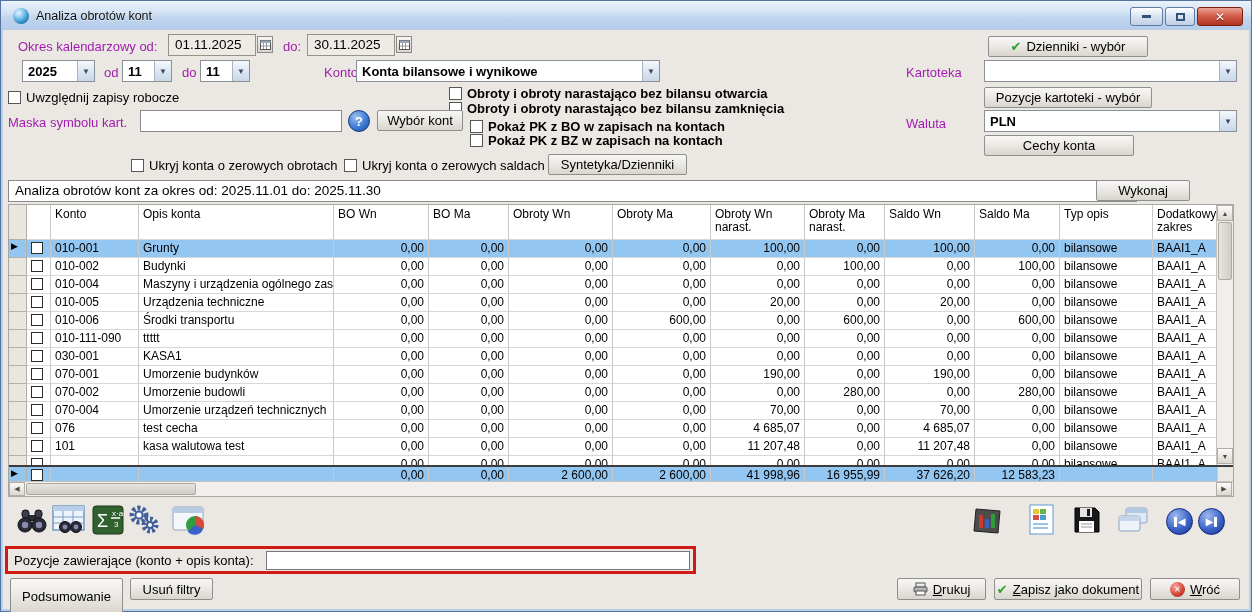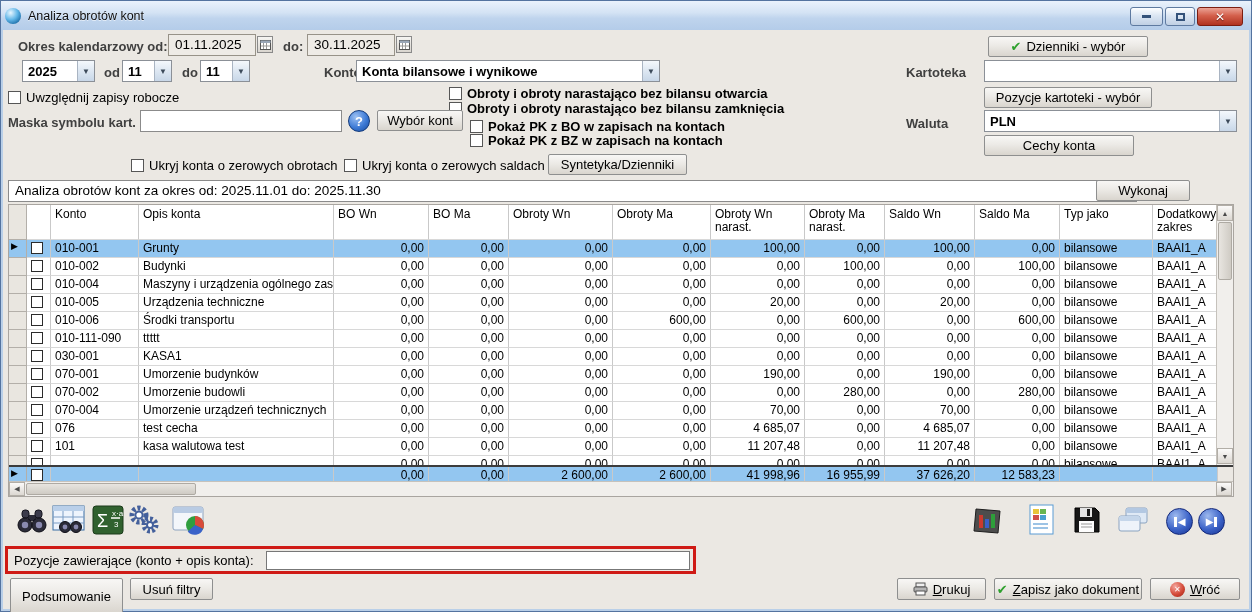--- a/index.html
+++ b/index.html
@@ -1,30 +1,30 @@
 <!DOCTYPE html>
 <html><head>
 <meta charset="utf-8">
 <style>
   html,body{margin:0;padding:0;background:#6d6d6d;}
   *{box-sizing:border-box;font-family:"Liberation Sans","DejaVu Sans",sans-serif;}
   .frame{position:relative;width:1252px;height:612px;background:#b9cfe8;box-shadow:inset 0 0 0 1px #54739f;overflow:hidden;}
   .titlebar{position:absolute;left:1px;top:1px;right:1px;height:29px;
-    background:linear-gradient(#eaf2fc,#d4e3f4 40%,#bfd4ed 60%,#b4cce9);display:flex;align-items:center;padding-left:4px;}
+    background:linear-gradient(#eaf2fc,#d4e3f4 40%,#bfd4ed 60%,#b4cce9);display:flex;align-items:center;padding-left:12px;}
   .appicon{width:16px;height:16px;border-radius:50%;background:radial-gradient(circle at 35% 30%,#e8f6ff,#62b7e8 45%,#1c6ea8 80%,#0d4a77);margin-right:7px;}
   .title{font-size:12.5px;color:#0d0d0d;text-shadow:0 1px 0 rgba(255,255,255,.6);}
   .winbtns{position:absolute;top:7px;right:9px;display:flex;gap:2px;}
   .wbtn{height:19px;border:1px solid #5e7aa0;border-radius:3px;display:flex;align-items:center;justify-content:center;
     background:linear-gradient(#fdfeff,#dbe6f3 45%,#c0d0e4);color:#27415f;font-size:10px;}
   .wbtn.min{width:33px;}.wbtn.max{width:30px;}
   .wbtn .bar{width:9px;height:3px;background:#33527a;}
   .wbtn .box{width:9px;height:8px;border:2px solid #33527a;background:transparent;}
   .wbtn.close{width:46px;background:linear-gradient(#eba396,#d4604c 45%,#b03220);border-color:#7c1d10;color:#fff;font-weight:bold;font-size:12px;text-shadow:0 1px 1px #641309;}
   .content{position:absolute;left:3px;right:3px;top:30px;bottom:3px;background:#ebe8e3;}
-  .lbl{position:absolute;font-size:13px;color:#404040;white-space:nowrap;font-weight:bold;}
+  .lbl{position:absolute;font-size:13px;color:#a21caf;white-space:nowrap;}
   .datefield{position:absolute;height:22px;border:1px solid#979288;background:#eeebe6;font-size:13.5px;padding:2px 0 0 6px;color:#000;}
   .calbtn{position:absolute;width:16px;height:17px;border:1px solid #8a8a8a;background:linear-gradient(#f6f5f2,#d9d5cf);display:flex;align-items:center;justify-content:center;}
   .btn{position:absolute;height:21px;border:1px solid #8e8f8f;border-radius:2px;background:linear-gradient(#f8f7f5,#eceae6 45%,#d9d5ce);
     font-size:13px;color:#000;display:flex;align-items:center;justify-content:center;gap:5px;white-space:nowrap;cursor:default;}
   .u1{display:inline-block;}
   .u1::first-letter{text-decoration:underline;}
   .greencheck{color:#2ca02c;font-size:13px;font-weight:bold;}
   .redball{width:15px;height:15px;border-radius:50%;background:radial-gradient(circle at 35% 30%,#f4a9a0,#d44a38 55%,#9c1f10);color:#fff;font-size:8px;font-weight:bold;display:flex;align-items:center;justify-content:center;}
   .combo{position:absolute;height:22px;border:1px solid #8b9097;background:#fff;display:flex;font-weight:bold;}
   .combo .val{flex:1;font-size:13px;padding:3px 0 0 5px;white-space:nowrap;overflow:hidden;}
@@ -203,21 +203,21 @@
           <div class="c">Konto</div>
           <div class="c">Opis konta</div>
           <div class="c">BO Wn</div>
           <div class="c">BO Ma</div>
           <div class="c">Obroty Wn</div>
           <div class="c">Obroty Ma</div>
           <div class="c">Obroty Wn narast.</div>
           <div class="c">Obroty Ma narast.</div>
           <div class="c">Saldo Wn</div>
           <div class="c">Saldo Ma</div>
-          <div class="c">Typ  jako</div>
+          <div class="c">Typ  opis</div>
           <div class="c">Dodatkowy zakres</div>
         </div>
         <div class="trow selected">
           <div class="c sel">▶</div>
           <div class="c chkc"><span class="cbx"></span></div>
           <div class="c txt">010-001</div>
           <div class="c txt">Grunty</div>
           <div class="c num">0,00</div>
           <div class="c num">0,00</div>
           <div class="c num">0,00</div>

